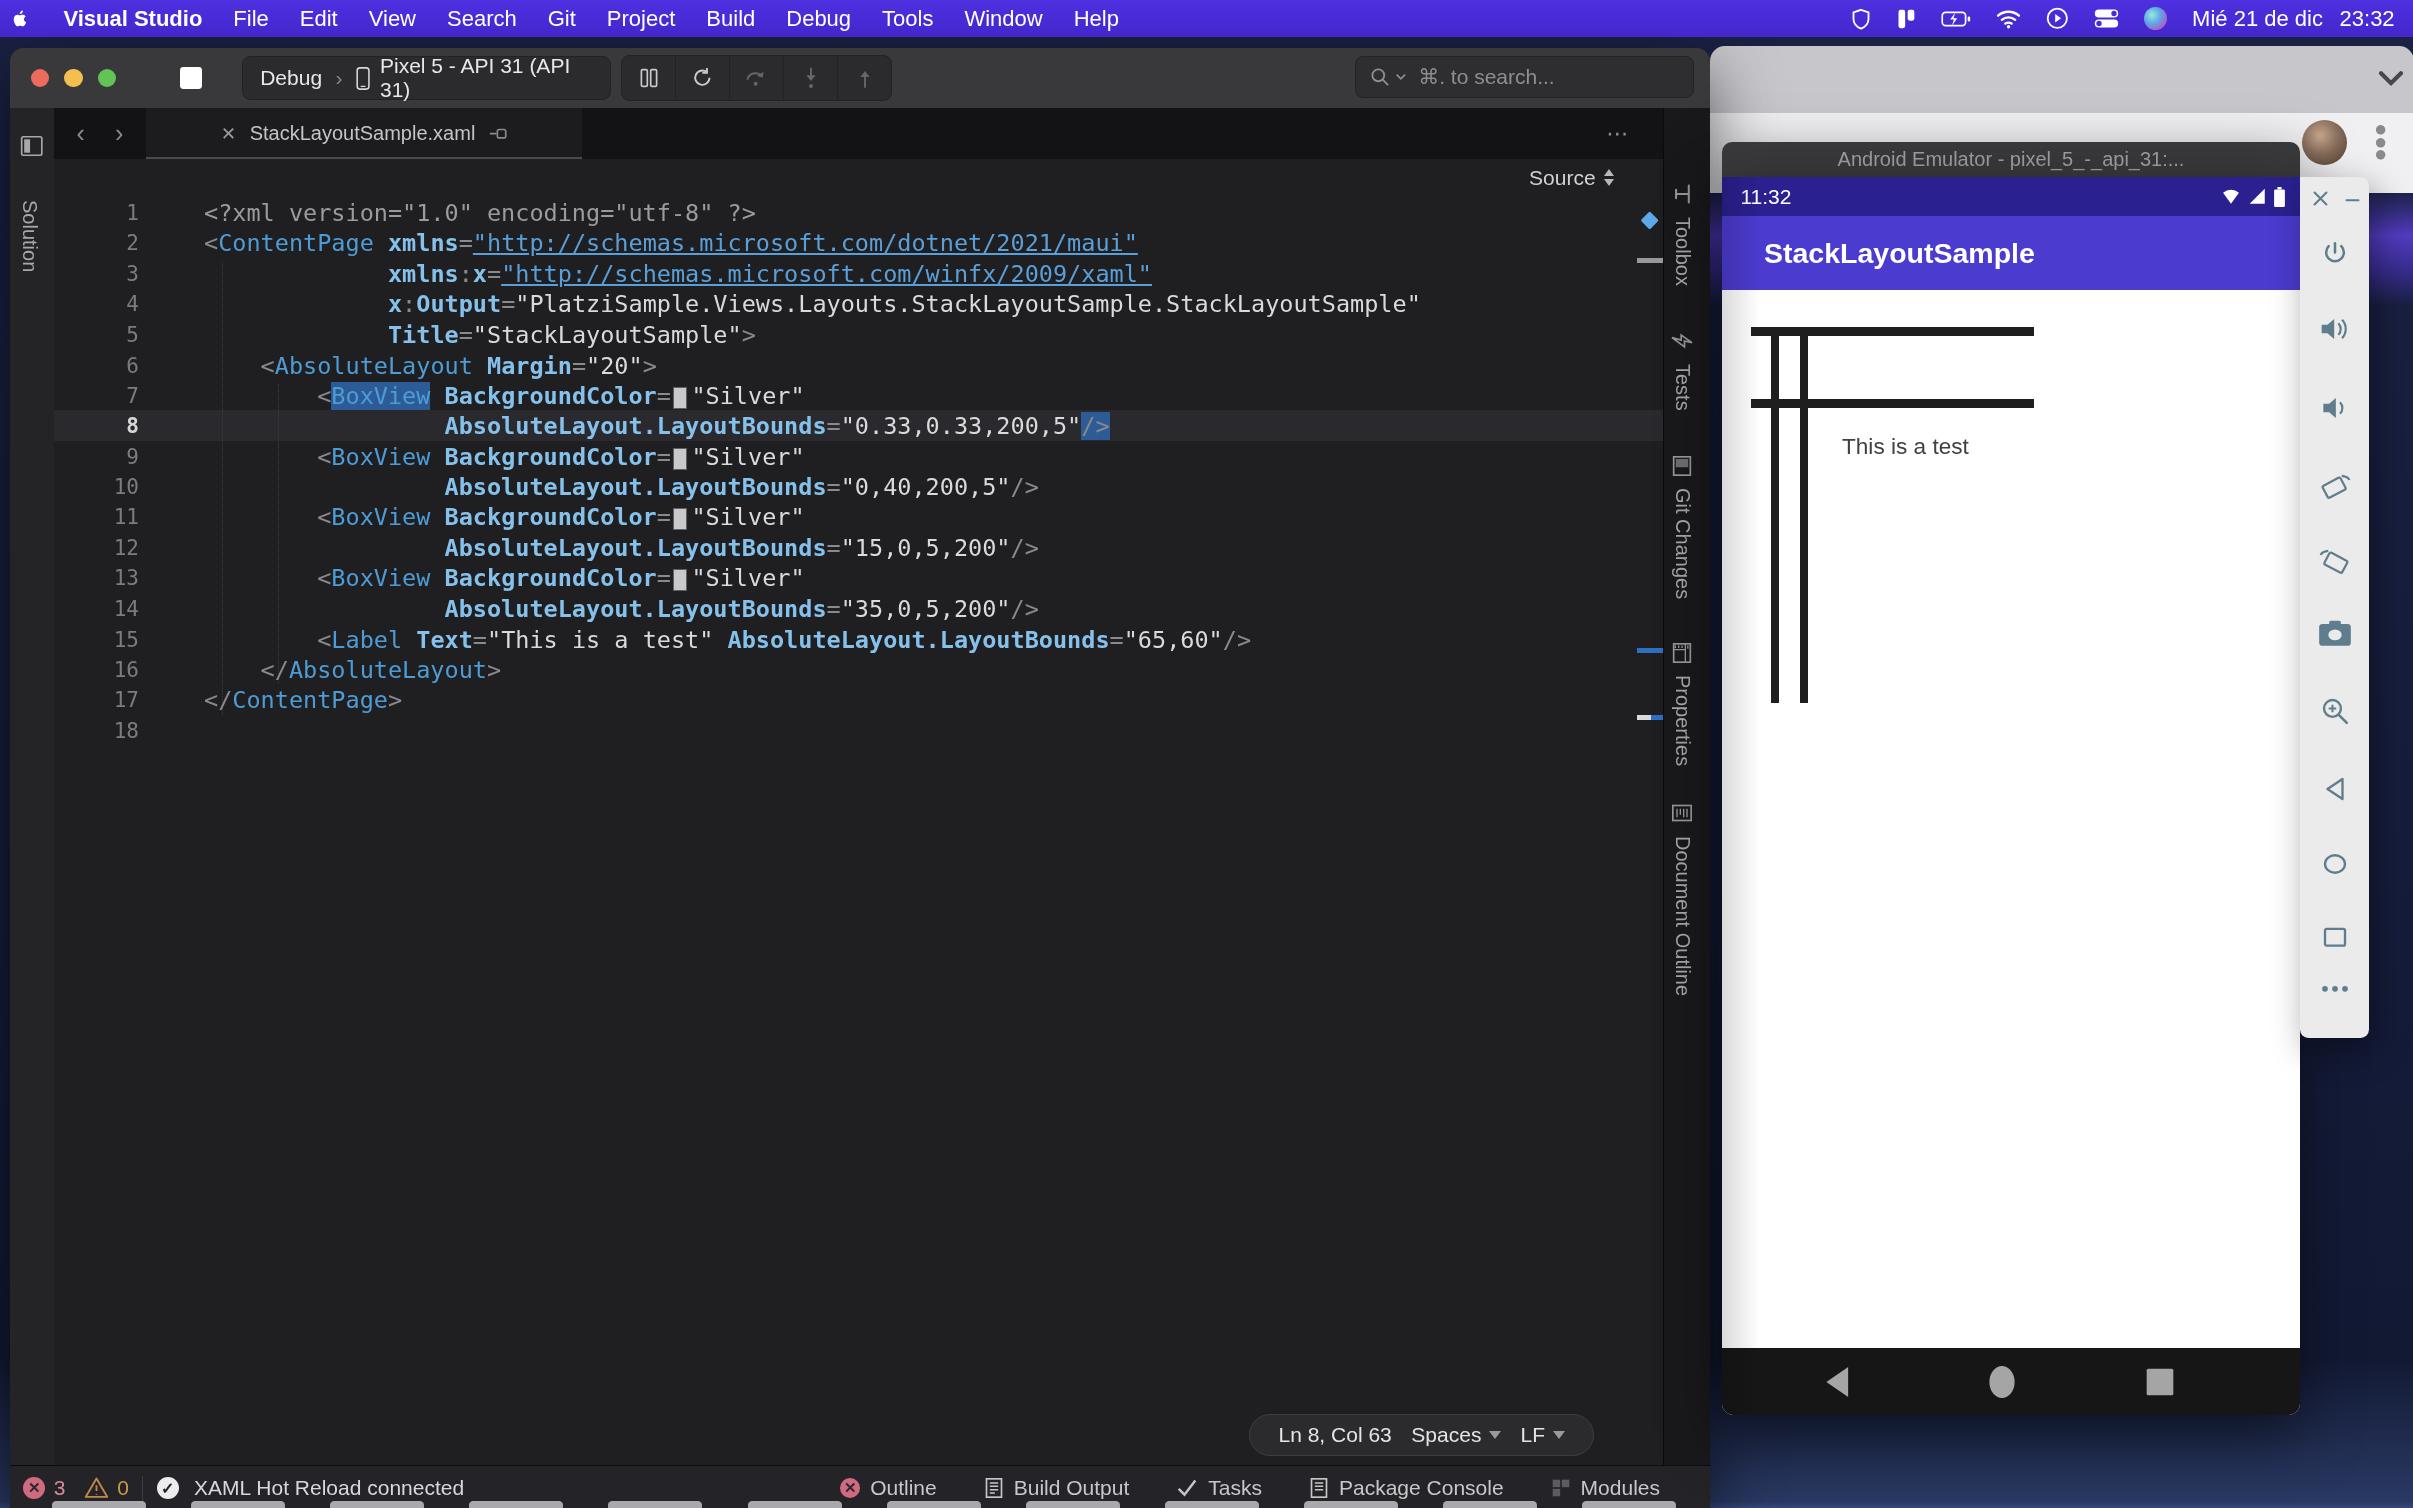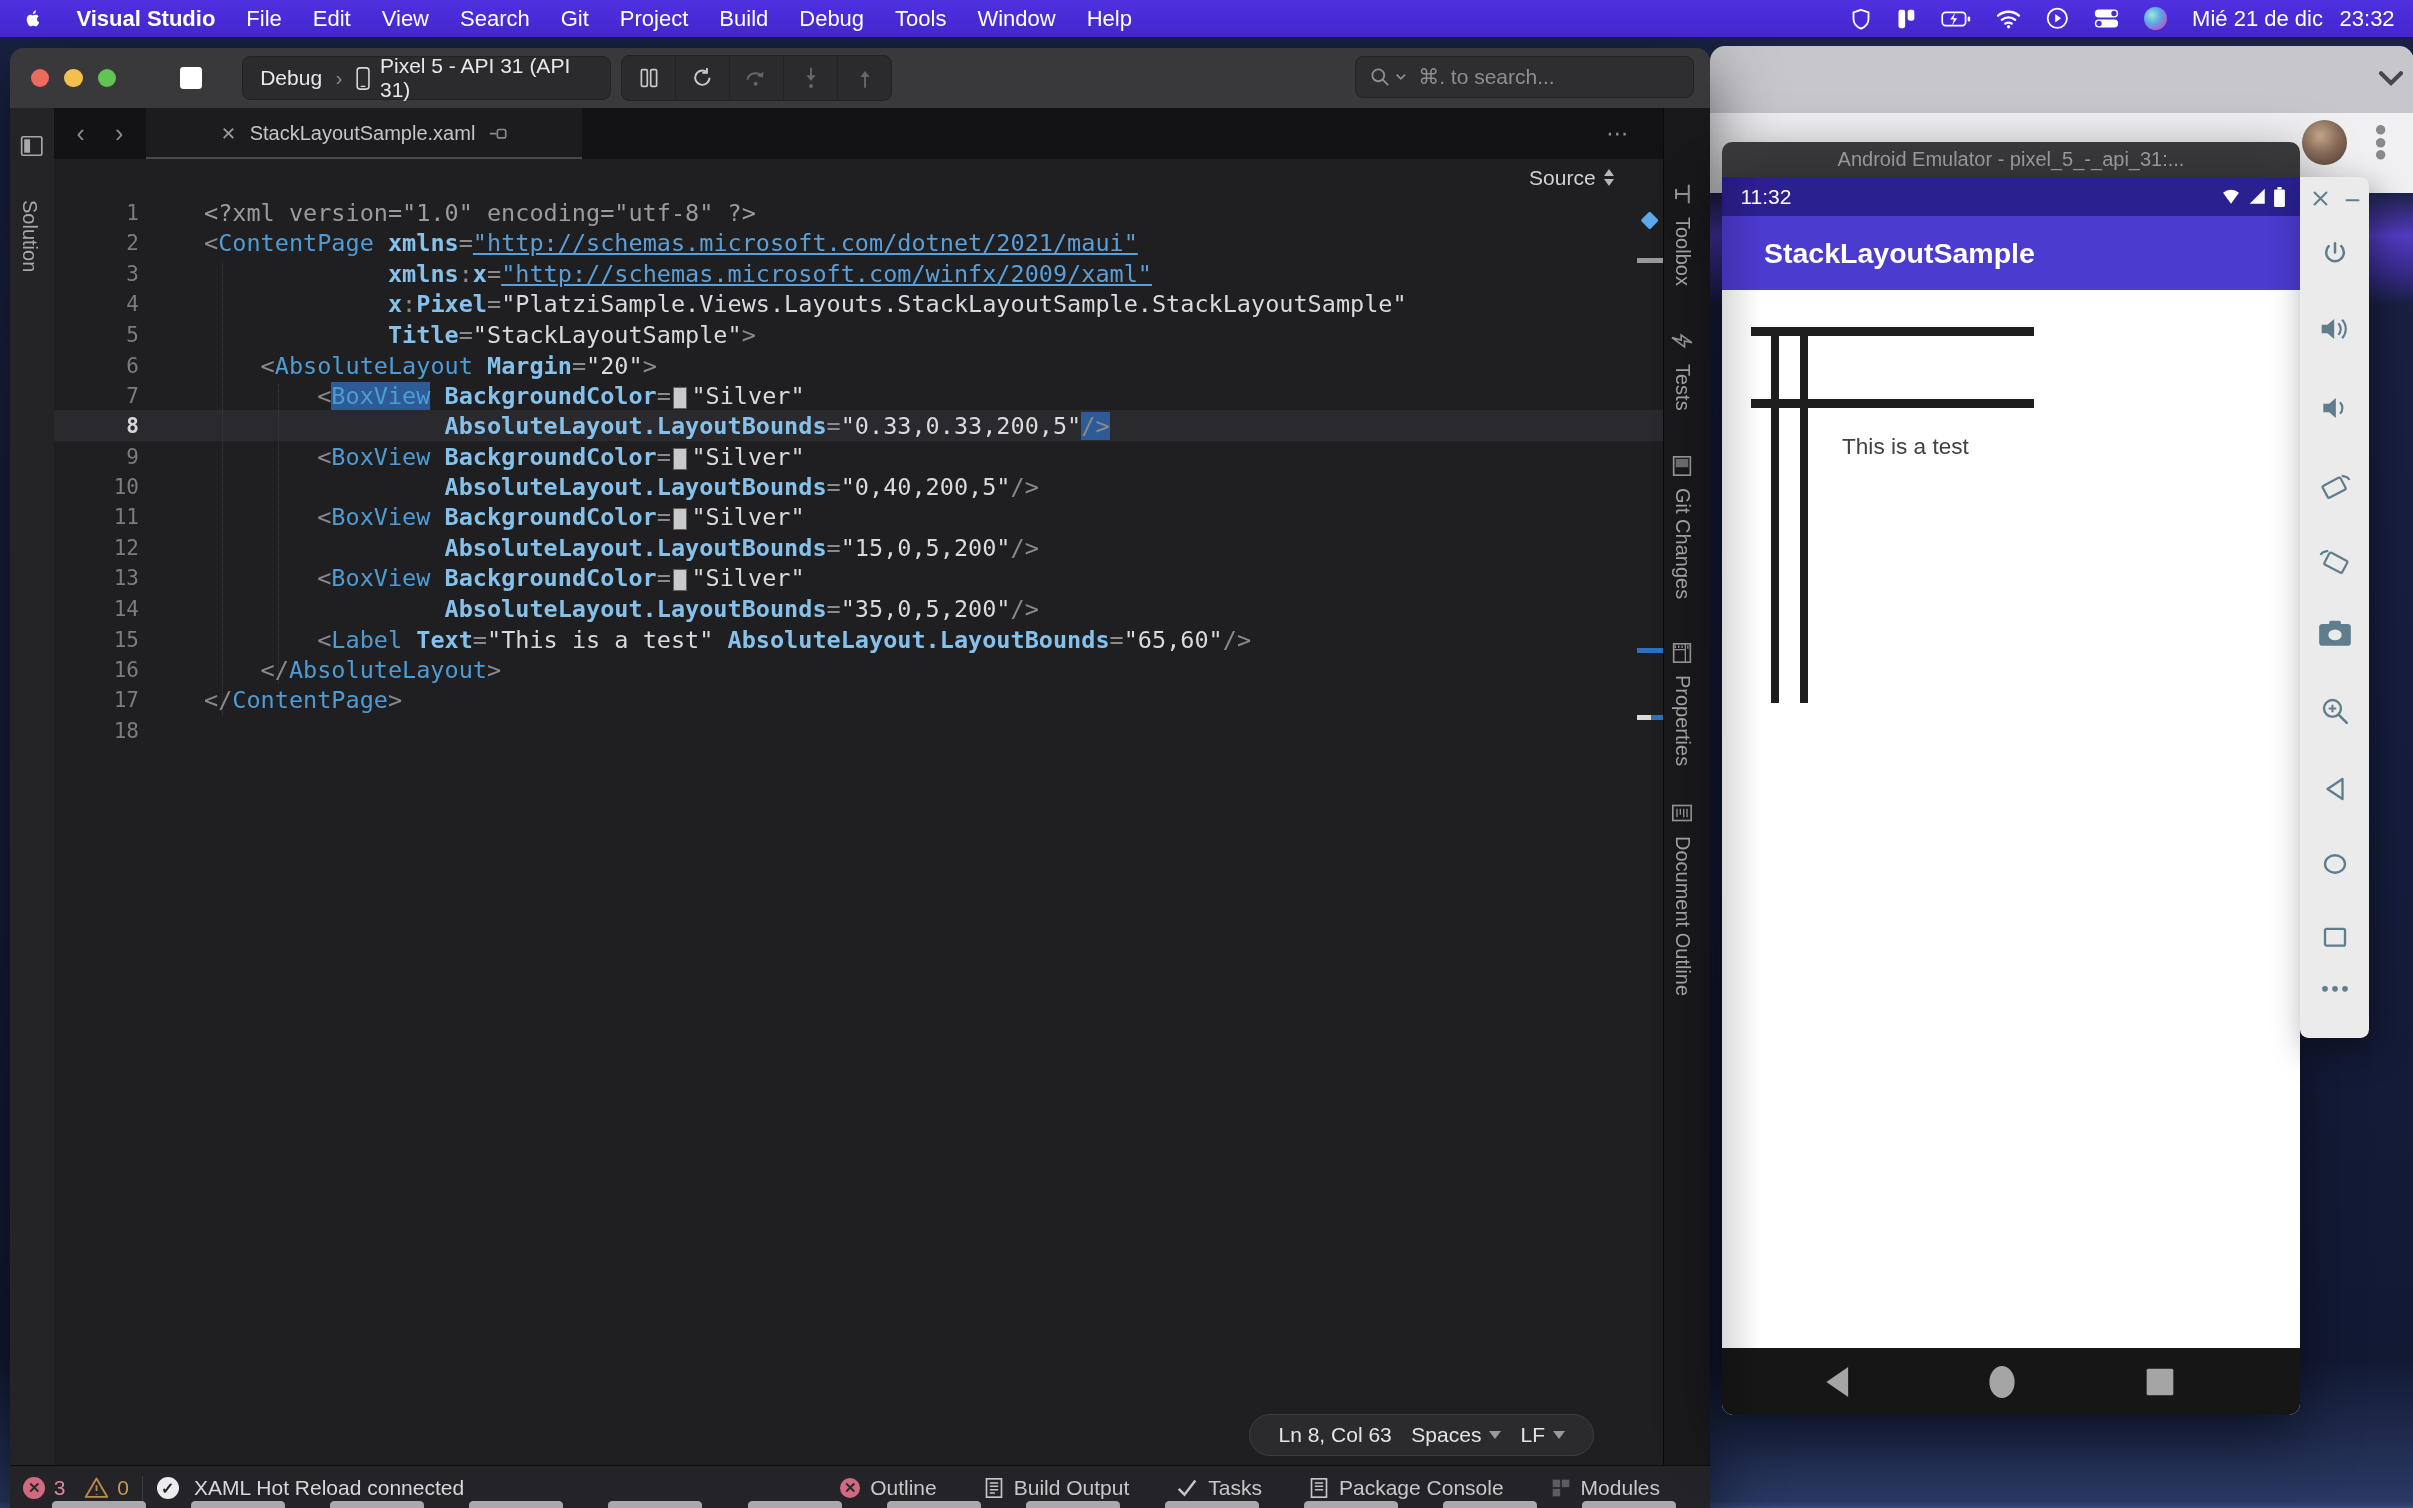--- a/index.html
+++ b/index.html
@@ -16,21 +16,21 @@
     color:rgba(9,14,32,.6);letter-spacing:1.7px;}
   .wm-d{position:absolute;transform:rotate(45deg);border:25px solid rgba(95,115,75,.18);}
   #wm-d1{left:-21px;top:-4.2px;width:92px;height:92px;}
   #wm-d2{left:44px;top:65px;width:40px;height:40px;border-width:17px;border-color:rgba(95,115,75,.22);}
 
   
   #menubar{left:0;top:0;width:2413px;height:37px;z-index:10;display:flex;align-items:center;
     background:linear-gradient(180deg,#4E30E0,#4327CC);color:#fff;font-size:22px;}
   #menubar .mi{margin-right:31px;white-space:nowrap;}
   #mb-app{font-weight:bold;}
-  #mb-left{display:flex;align-items:center;padding-left:24px;flex:1;}
+  #mb-left{display:flex;align-items:center;padding-left:11px;flex:1;}
   #mb-right{display:flex;align-items:center;gap:25px;padding-right:18.4px;}
   #mb-right svg{display:block;}
   #siri-orb{width:23.5px;height:23.5px;border-radius:50%;
     background:radial-gradient(circle at 35% 35%,#9BE8D8 0%,#5CA9E8 40%,#B05CC8 75%,#3B2E8C 100%);}
   #apple-logo{margin-right:34px;display:flex;}
 
   
   #vs{left:10px;top:48px;width:1700px;height:1461px;background:#1F1F22;border-radius:13.4px 13.4px 0 0;
     box-shadow:0 25px 67px rgba(0,0,0,.6);z-index:2;overflow:hidden;}
   #vs-toolbar{left:0;top:0;width:100%;height:60px;background:#39393C;display:flex;align-items:center;}
@@ -329,21 +329,21 @@
     </div>
 
     <div class="abs" id="editor">
       <div class="abs" id="cur-line-hl"></div>
       <div class="guide" id="guide1"></div>
       <div class="guide" id="guide2"></div>
       <div>
           <div class="code-line" style="top: 0px;"><span class="gutter">1</span><span class="code-text"><span class="tk-c">&lt;?xml version="1.0" encoding="utf-8" ?&gt;</span></span></div>
           <div class="code-line" style="top: 30px;"><span class="gutter">2</span><span class="code-text"><span class="tk-p">&lt;</span><span class="tk-t">ContentPage</span><span class="tk-p"> </span><span class="tk-a">xmlns</span><span class="tk-p">=</span><span class="tk-u">"http://schemas.microsoft.com/dotnet/2021/maui"</span></span></div>
           <div class="code-line" style="top: 61px;"><span class="gutter">3</span><span class="code-text"><span class="tk-p">             </span><span class="tk-a">xmlns</span><span class="tk-p">:</span><span class="tk-a">x</span><span class="tk-p">=</span><span class="tk-u">"http://schemas.microsoft.com/winfx/2009/xaml"</span></span></div>
-          <div class="code-line" style="top: 91px;"><span class="gutter">4</span><span class="code-text"><span class="tk-p">             </span><span class="tk-a">x</span><span class="tk-p">:</span><span class="tk-a">Pixel</span><span class="tk-p">=</span><span class="tk-s">"PlatziSample.Views.Layouts.StackLayoutSample.StackLayoutSample"</span></span></div>
+          <div class="code-line" style="top: 91px;"><span class="gutter">4</span><span class="code-text"><span class="tk-p">             </span><span class="tk-a">x</span><span class="tk-p">:</span><span class="tk-a">Output</span><span class="tk-p">=</span><span class="tk-s">"PlatziSample.Views.Layouts.StackLayoutSample.StackLayoutSample"</span></span></div>
           <div class="code-line" style="top: 122px;"><span class="gutter">5</span><span class="code-text"><span class="tk-p">             </span><span class="tk-a">Title</span><span class="tk-p">=</span><span class="tk-s">"StackLayoutSample"</span><span class="tk-p">&gt;</span></span></div>
           <div class="code-line" style="top: 153px;"><span class="gutter">6</span><span class="code-text"><span class="tk-p">    &lt;</span><span class="tk-t">AbsoluteLayout</span><span class="tk-p"> </span><span class="tk-a">Margin</span><span class="tk-p">=</span><span class="tk-s">"20"</span><span class="tk-p">&gt;</span></span></div>
           <div class="code-line" style="top: 183px;"><span class="gutter">7</span><span class="code-text"><span class="tk-p">        &lt;</span><span class="tk-t tk-sel">BoxView</span><span class="tk-p"> </span><span class="tk-a">BackgroundColor</span><span class="tk-p">=</span><span class="chip"></span><span class="tk-s">"Silver"</span></span></div>
           <div class="code-line" style="top: 213px;"><span class="gutter cur">8</span><span class="code-text"><span class="tk-p">                 </span><span class="tk-a">AbsoluteLayout.LayoutBounds</span><span class="tk-p">=</span><span class="tk-s">"0.33,0.33,200,5"</span><span class="tk-p tk-sel">/&gt;</span></span></div>
           <div class="code-line" style="top: 244px;"><span class="gutter">9</span><span class="code-text"><span class="tk-p">        &lt;</span><span class="tk-t">BoxView</span><span class="tk-p"> </span><span class="tk-a">BackgroundColor</span><span class="tk-p">=</span><span class="chip"></span><span class="tk-s">"Silver"</span></span></div>
           <div class="code-line" style="top: 274px;"><span class="gutter">10</span><span class="code-text"><span class="tk-p">                 </span><span class="tk-a">AbsoluteLayout.LayoutBounds</span><span class="tk-p">=</span><span class="tk-s">"0,40,200,5"</span><span class="tk-p">/&gt;</span></span></div>
           <div class="code-line" style="top: 304px;"><span class="gutter">11</span><span class="code-text"><span class="tk-p">        &lt;</span><span class="tk-t">BoxView</span><span class="tk-p"> </span><span class="tk-a">BackgroundColor</span><span class="tk-p">=</span><span class="chip"></span><span class="tk-s">"Silver"</span></span></div>
           <div class="code-line" style="top: 335px;"><span class="gutter">12</span><span class="code-text"><span class="tk-p">                 </span><span class="tk-a">AbsoluteLayout.LayoutBounds</span><span class="tk-p">=</span><span class="tk-s">"15,0,5,200"</span><span class="tk-p">/&gt;</span></span></div>
           <div class="code-line" style="top: 365px;"><span class="gutter">13</span><span class="code-text"><span class="tk-p">        &lt;</span><span class="tk-t">BoxView</span><span class="tk-p"> </span><span class="tk-a">BackgroundColor</span><span class="tk-p">=</span><span class="chip"></span><span class="tk-s">"Silver"</span></span></div>
           <div class="code-line" style="top: 396px;"><span class="gutter">14</span><span class="code-text"><span class="tk-p">                 </span><span class="tk-a">AbsoluteLayout.LayoutBounds</span><span class="tk-p">=</span><span class="tk-s">"35,0,5,200"</span><span class="tk-p">/&gt;</span></span></div>

